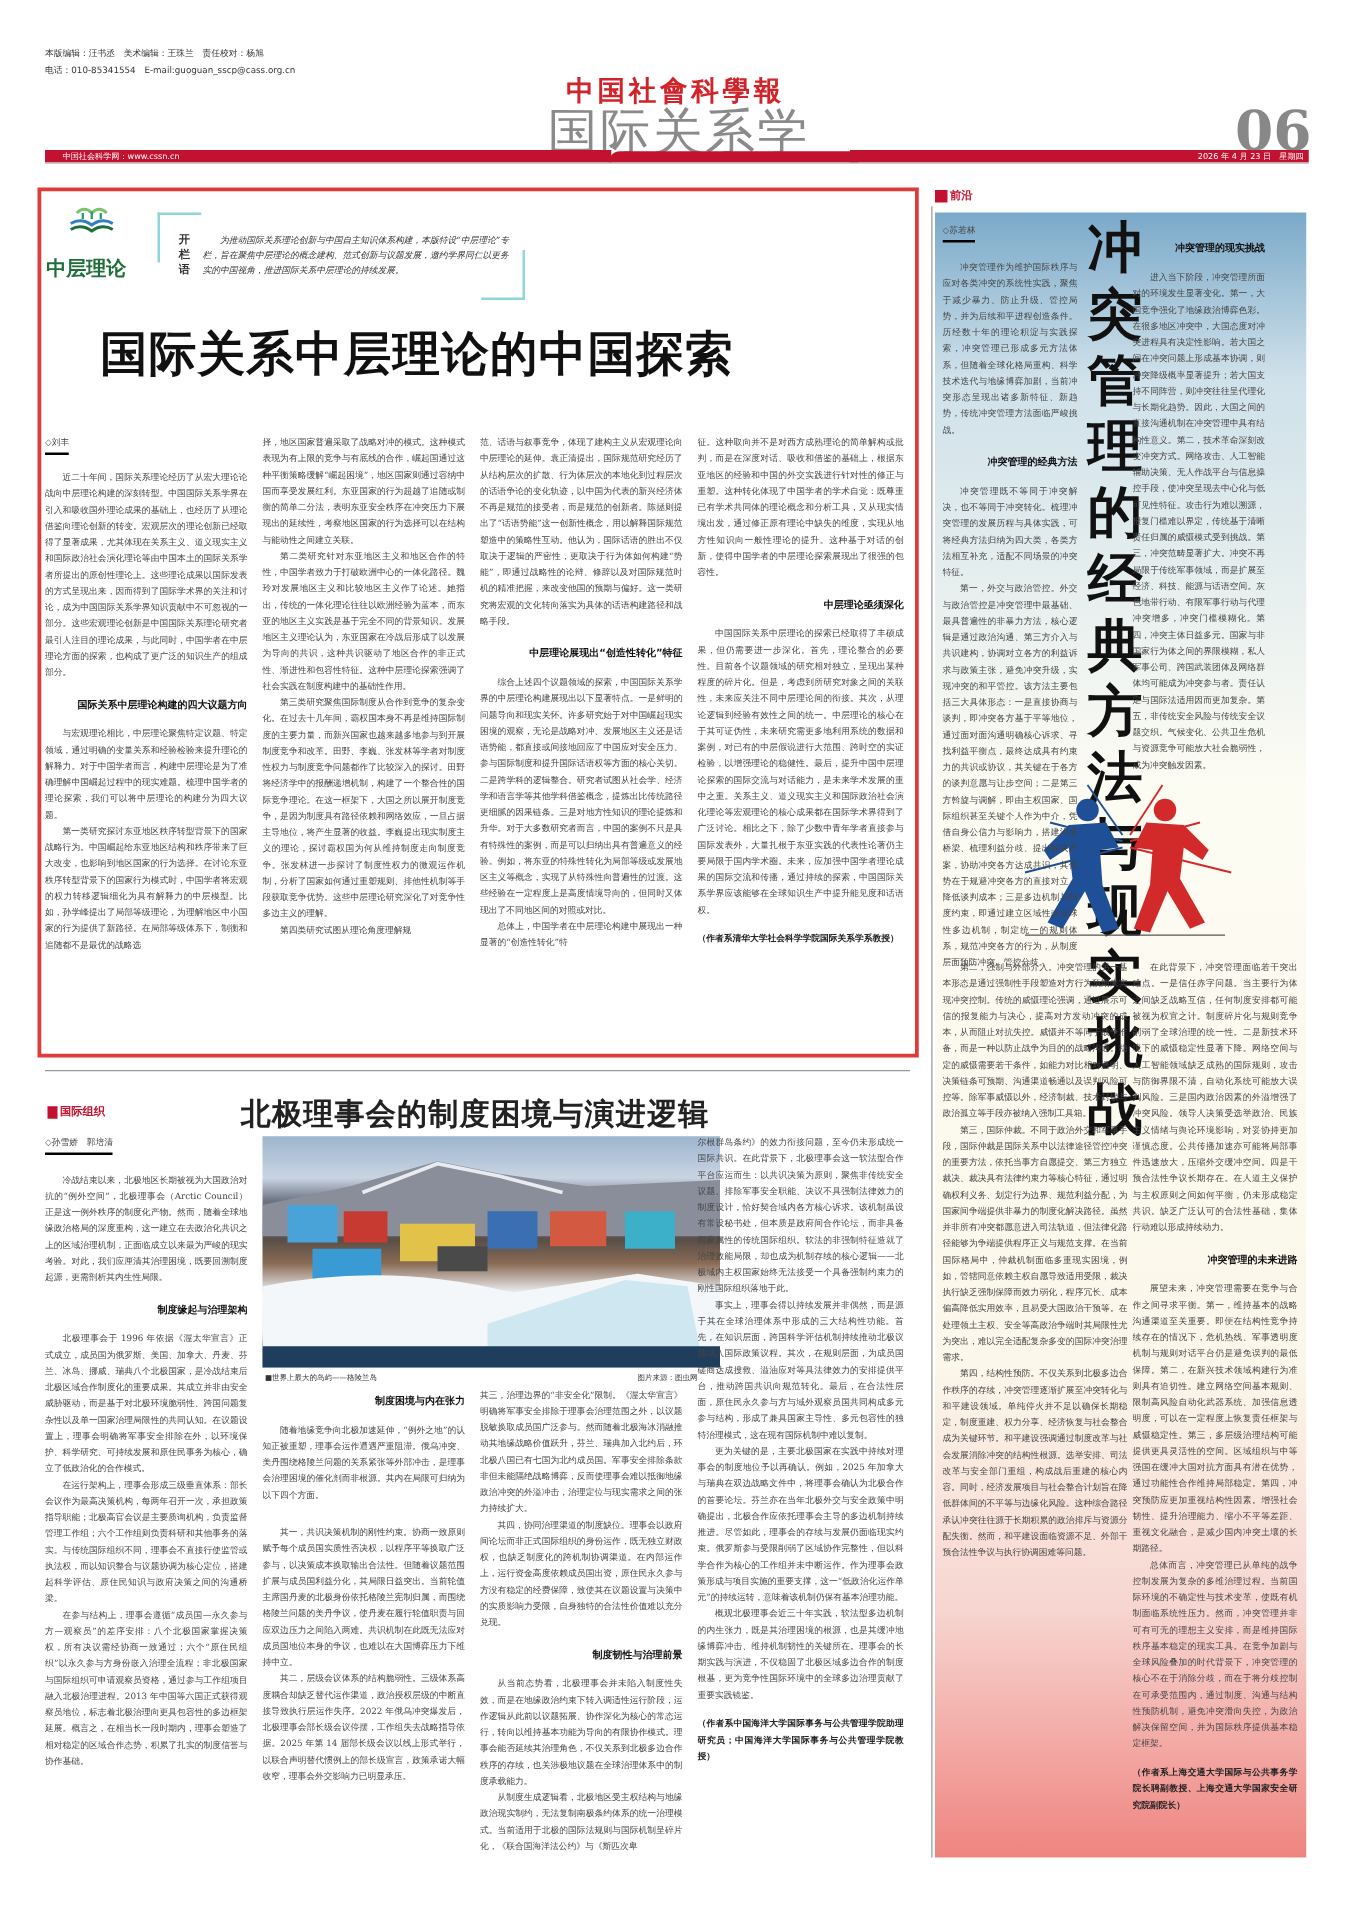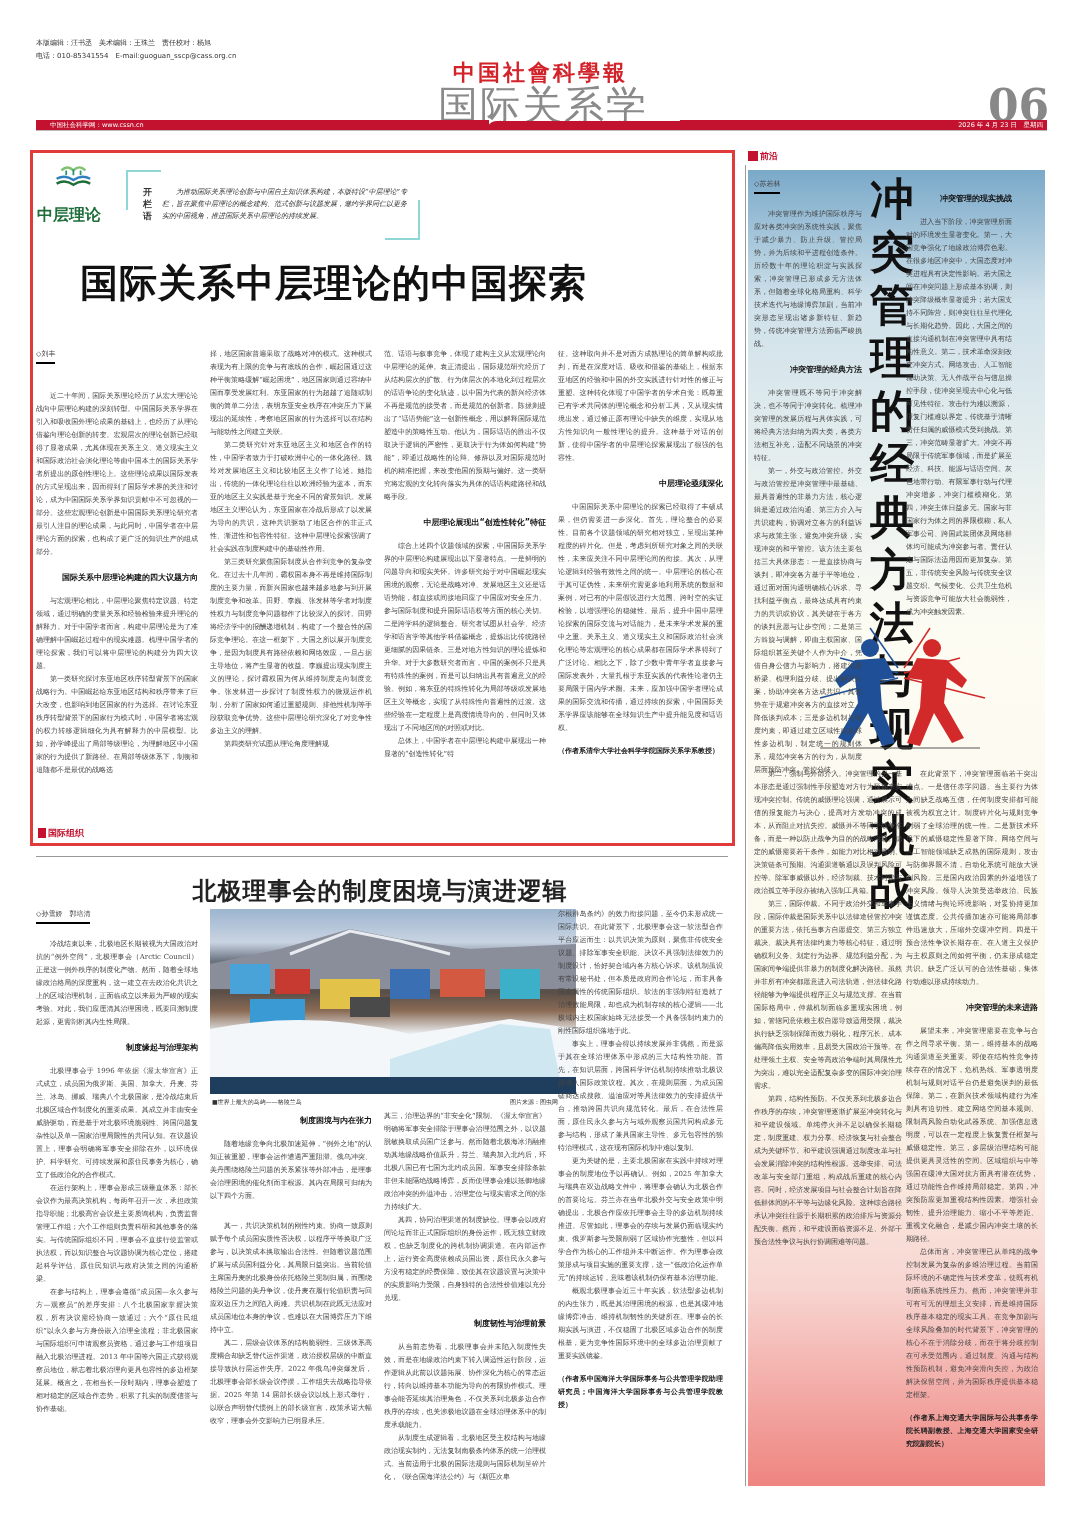--- a/index.html
+++ b/index.html
@@ -64,21 +64,21 @@
   <path d="M6 36 Q20 28 34 38 Q48 28 62 36" fill="none" stroke="#1e6e3a" stroke-width="4"></path>
 </svg>
 <div class="abs logo-text">中层理论</div>
 <div class="abs intro-corner1"></div>
 <div class="abs intro-corner2"></div>
 <div class="abs intro-label">开栏语</div>
 <div class="abs intro-text" style="left:162px;width:250px">为推动国际关系理论创新与中国自主知识体系构建，本版特设“中层理论”专栏，旨在聚焦中层理论的概念建构、范式创新与议题发展，邀约学界同仁以更务实的中国视角，推进国际关系中层理论的持续发展。</div>
 <div class="abs title1">国际关系中层理论的中国探索</div>
 
 <div class="abs col" style="left:36px;top:348px;width:162px">
-  <div class="byline" style="margin-bottom:26px">◇刘丰</div>
+  <div class="byline" style="margin-bottom:12px">◇刘丰</div>
   <p>近二十年间，国际关系理论经历了从宏大理论论战向中层理论构建的深刻转型。中国国际关系学界在引入和吸收国外理论成果的基础上，也经历了从理论借鉴向理论创新的转变。宏观层次的理论创新已经取得了显著成果，尤其体现在关系主义、道义现实主义和国际政治社会演化理论等由中国本土的国际关系学者所提出的原创性理论上。这些理论成果以国际发表的方式呈现出来，因而得到了国际学术界的关注和讨论，成为中国国际关系学界知识贡献中不可忽视的一部分。这些宏观理论创新是中国国际关系理论研究者最引人注目的理论成果，与此同时，中国学者在中层理论方面的探索，也构成了更广泛的知识生产的组成部分。</p>
   <div class="subhead">国际关系中层理论构建的四大议题方向</div>
   <p>与宏观理论相比，中层理论聚焦特定议题、特定领域，通过明确的变量关系和经验检验来提升理论的解释力。对于中国学者而言，构建中层理论是为了准确理解中国崛起过程中的现实难题。梳理中国学者的理论探索，我们可以将中层理论的构建分为四大议题。</p>
   <p>第一类研究探讨东亚地区秩序转型背景下的国家战略行为。中国崛起给东亚地区结构和秩序带来了巨大改变，也影响到地区国家的行为选择。在讨论东亚秩序转型背景下的国家行为模式时，中国学者将宏观的权力转移逻辑细化为具有解释力的中层模型。比如，孙学峰提出了局部等级理论，为理解地区中小国家的行为提供了新路径。在局部等级体系下，制衡和追随都不是最优的战略选</p>
 </div>
 <div class="abs col" style="left:210px;top:348px;width:162px">
   <p style="text-indent:0">择，地区国家普遍采取了战略对冲的模式。这种模式表现为有上限的竞争与有底线的合作，崛起国通过这种平衡策略缓解“崛起困境”，地区国家则通过容纳中国而享受发展红利。东亚国家的行为超越了追随或制衡的简单二分法，表明东亚安全秩序在冲突压力下展现出的延续性，考察地区国家的行为选择可以在结构与能动性之间建立关联。</p>
   <p>第二类研究针对东亚地区主义和地区合作的特性，中国学者致力于打破欧洲中心的一体化路径。魏玲对发展地区主义和比较地区主义作了论述。她指出，传统的一体化理论往往以欧洲经验为蓝本，而东亚的地区主义实践是基于完全不同的背景知识。发展地区主义理论认为，东亚国家在冷战后形成了以发展为导向的共识，这种共识驱动了地区合作的非正式性、渐进性和包容性特征。这种中层理论探索强调了社会实践在制度构建中的基础性作用。</p>
   <p>第三类研究聚焦国际制度从合作到竞争的复杂变化。在过去十几年间，霸权国本身不再是维持国际制度的主要力量，而新兴国家也越来越多地参与到开展制度竞争和改革。田野、李巍、张发林等学者对制度性权力与制度竞争问题都作了比较深入的探讨。田野将经济学中的报酬递增机制，构建了一个整合性的国际竞争理论。在这一框架下，大国之所以展开制度竞争，是因为制度具有路径依赖和网络效应，一旦占据主导地位，将产生显著的收益。李巍提出现实制度主义的理论，探讨霸权国为何从维持制度走向制度竞争。张发林进一步探讨了制度性权力的微观运作机制，分析了国家如何通过重塑规则、排他性机制等手段获取竞争优势。这些中层理论研究深化了对竞争性多边主义的理解。</p>
   <p>第四类研究试图从理论角度理解规</p>
@@ -90,21 +90,21 @@
   <p>总体上，中国学者在中层理论构建中展现出一种显著的“创造性转化”特</p>
 </div>
 <div class="abs col" style="left:558px;top:348px;width:165px">
   <p style="text-indent:0">征。这种取向并不是对西方成熟理论的简单解构或批判，而是在深度对话、吸收和借鉴的基础上，根据东亚地区的经验和中国的外交实践进行针对性的修正与重塑。这种转化体现了中国学者的学术自觉：既尊重已有学术共同体的理论概念和分析工具，又从现实情境出发，通过修正原有理论中缺失的维度，实现从地方性知识向一般性理论的提升。这种基于对话的创新，使得中国学者的中层理论探索展现出了很强的包容性。</p>
   <div class="subhead">中层理论亟须深化</div>
   <p>中国国际关系中层理论的探索已经取得了丰硕成果，但仍需要进一步深化。首先，理论整合的必要性。目前各个议题领域的研究相对独立，呈现出某种程度的碎片化。但是，考虑到所研究对象之间的关联性，未来应关注不同中层理论间的衔接。其次，从理论逻辑到经验有效性之间的统一。中层理论的核心在于其可证伪性，未来研究需更多地利用系统的数据和案例，对已有的中层假说进行大范围、跨时空的实证检验，以增强理论的稳健性。最后，提升中国中层理论探索的国际交流与对话能力，是未来学术发展的重中之重。关系主义、道义现实主义和国际政治社会演化理论等宏观理论的核心成果都在国际学术界得到了广泛讨论。相比之下，除了少数中青年学者直接参与国际发表外，大量扎根于东亚实践的代表性论著仍主要局限于国内学术圈。未来，应加强中国学者理论成果的国际交流和传播，通过持续的探索，中国国际关系学界应该能够在全球知识生产中提升能见度和话语权。</p>
   <div class="sign">（作者系清华大学社会科学学院国际关系学系教授）</div>
 </div>
 
 <div class="abs hr" style="left:36px;top:856px;width:692px"></div>
-<div class="abs tag" style="left:38px;top:827px"><span style="border-left:8px solid #c3122f;padding-left:2px">国际组织</span></div>
+<div class="abs tag" style="left:38px;top:883px"><span style="border-left:8px solid #c3122f;padding-left:2px">国际组织</span></div>
 <div class="abs title2">北极理事会的制度困境与演进逻辑</div>
 
 <div class="abs col" style="left:36px;top:908px;width:162px">
   <div class="byline" style="margin-bottom:14px">◇孙雪娇　郭培清</div>
   <p>冷战结束以来，北极地区长期被视为大国政治对抗的“例外空间”，北极理事会（Arctic Council）正是这一例外秩序的制度化产物。然而，随着全球地缘政治格局的深度重构，这一建立在去政治化共识之上的区域治理机制，正面临成立以来最为严峻的现实考验。对此，我们应厘清其治理困境，既要回溯制度起源，更需剖析其内生性局限。</p>
   <div class="subhead">制度缘起与治理架构</div>
   <p>北极理事会于 1996 年依据《渥太华宣言》正式成立，成员国为俄罗斯、美国、加拿大、丹麦、芬兰、冰岛、挪威、瑞典八个北极国家，是冷战结束后北极区域合作制度化的重要成果。其成立并非由安全威胁驱动，而是基于对北极环境脆弱性、跨国问题复杂性以及单一国家治理局限性的共同认知。在议题设置上，理事会明确将军事安全排除在外，以环境保护、科学研究、可持续发展和原住民事务为核心，确立了低政治化的合作模式。</p>
   <p>在运行架构上，理事会形成三级垂直体系：部长会议作为最高决策机构，每两年召开一次，承担政策指导职能；北极高官会议是主要质询机构，负责监督管理工作组；六个工作组则负责科研和其他事务的落实。与传统国际组织不同，理事会不直接行使监管或执法权，而以知识整合与议题协调为核心定位，搭建起科学评估、原住民知识与政府决策之间的沟通桥梁。</p>
   <p>在参与结构上，理事会遵循“成员国—永久参与方—观察员”的差序安排：八个北极国家掌握决策权，所有决议需经协商一致通过；六个“原住民组织”以永久参与方身份嵌入治理全流程；非北极国家与国际组织可申请观察员资格，通过参与工作组项目融入北极治理进程。2013 年中国等六国正式获得观察员地位，标志着北极治理向更具包容性的多边框架延展。概言之，在相当长一段时期内，理事会塑造了相对稳定的区域合作态势，积累了扎实的制度信誉与协作基础。</p>
 </div>

